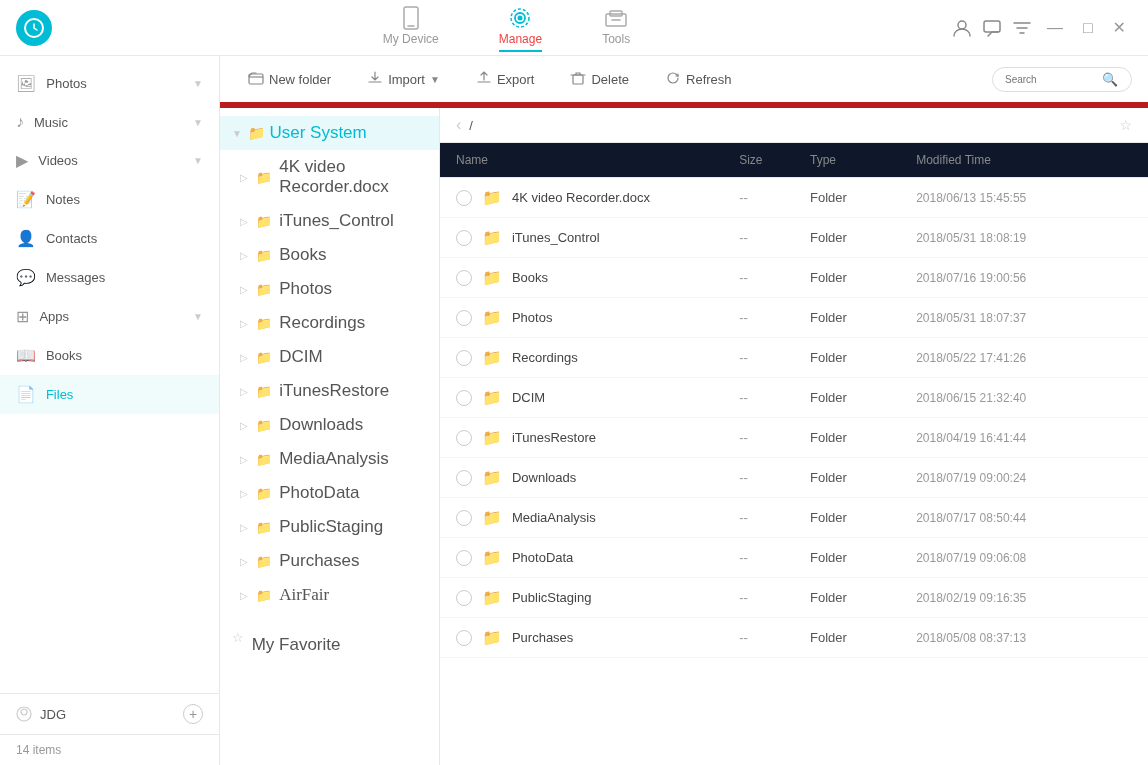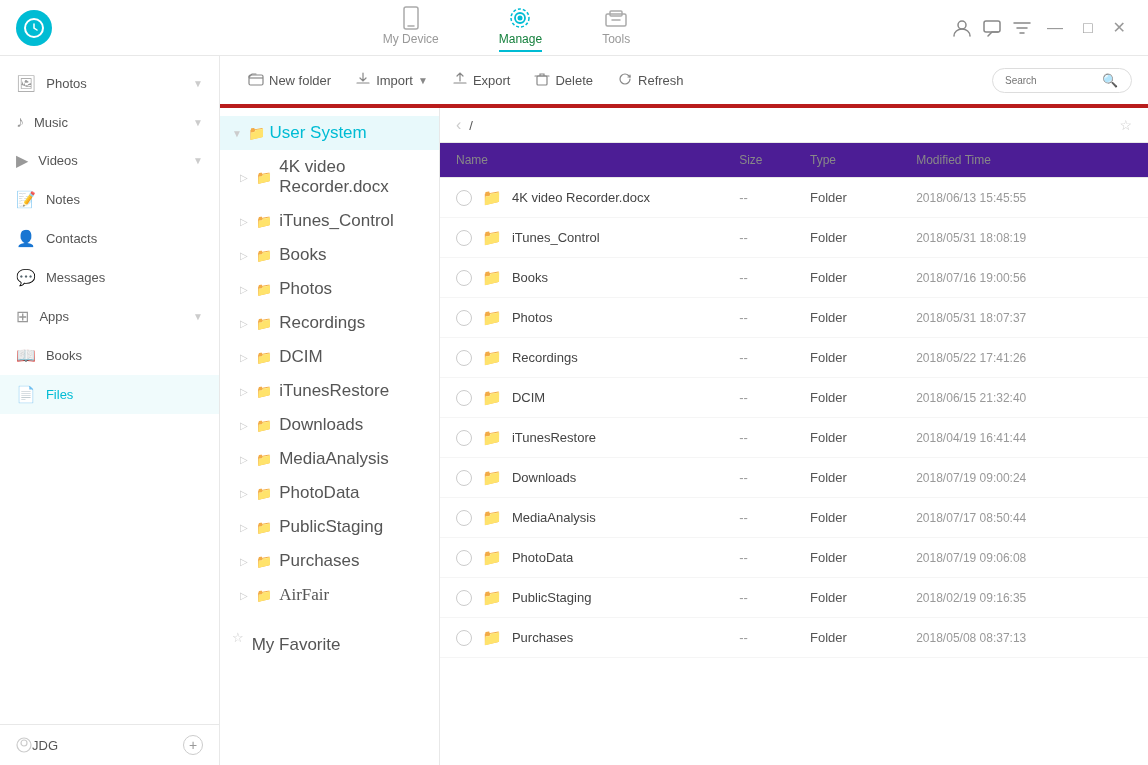--- a/index.html
+++ b/index.html
@@ -21,28 +21,28 @@
     
     .sidebar { width: 220px; border-right: 1px solid #e8e8e8; display: flex; flex-direction: column; overflow-y: auto; background: #fff; }
     .sidebar-nav { flex: 1; padding: 8px 0; }
     .sidebar-item { display: flex; align-items: center; padding: 10px 16px; cursor: pointer; color: #555; gap: 10px; font-size: 13px; }
     .sidebar-item.active { color: #00bcd4; background: #f0fbfc; }
     .sidebar-item .si-icon { font-size: 16px; color: #999; }
     .sidebar-item.active .si-icon { color: #00bcd4; }
     .sidebar-item .si-label { flex: 1; }
     .sidebar-item .si-arrow { font-size: 10px; color: #ccc; }
     .sidebar-footer { padding: 10px 16px; border-top: 1px solid #e8e8e8; display: flex; align-items: center; justify-content: space-between; }
-    .sidebar-user { display: flex; align-items: center; color: #555; font-size: 13px; }
+    .sidebar-user { display: flex; align-items: center; gap: 8px; color: #555; font-size: 13px; }
     .add-btn { width: 20px; height: 20px; border-radius: 50%; border: 1px solid #ccc; display: flex; align-items: center; justify-content: center; cursor: pointer; color: #999; font-size: 14px; }
 
     
     .file-pane { flex: 1; display: flex; flex-direction: column; overflow: hidden; }
 
     
-    .toolbar { display: flex; align-items: center; padding: 8px 16px; border-bottom: 4px solid #b91c1c; gap: 0; height: 52px; }
+    .toolbar { display: flex; align-items: center; padding: 8px 16px; border-bottom: 6px solid #b91c1c; gap: 12px; height: 52px; }
     .toolbar-btn { display: flex; align-items: center; gap: 5px; padding: 6px 12px; border: none; background: none; cursor: pointer; color: #555; font-size: 13px; border-radius: 4px; }
     .toolbar-btn .tb-icon { font-size: 15px; color: #888; }
     .toolbar-spacer { flex: 1; }
     .search-box { display: flex; align-items: center; border: 1px solid #ddd; border-radius: 16px; padding: 4px 12px; gap: 6px; width: 140px; }
     .search-box input { border: none; outline: none; font-size: 10px; color: #555; width: 100%; background: transparent; }
     .search-icon { color: #999; font-size: 13px; }
 
     
     .split-content { display: flex; flex: 1; overflow: hidden; }
 
@@ -56,21 +56,21 @@
 
     
     .file-list { flex: 1; display: flex; flex-direction: column; overflow: hidden; }
     .file-path-bar { display: flex; align-items: center; padding: 8px 16px; border-bottom: 1px solid #e8e8e8; gap: 8px; }
     .path-back { color: #ccc; font-size: 16px; cursor: pointer; }
     .path-text { color: #555; font-size: 13px; flex: 1; }
     .path-star { color: #ccc; font-size: 14px; cursor: pointer; }
 
     .file-table { flex: 1; overflow-y: auto; }
     table { width: 100%; border-collapse: collapse; }
-    thead th { padding: 10px 16px; text-align: left; font-weight: 500; color: #888; font-size: 12px; border-bottom: 1px solid #e8e8e8; position: sticky; top: 0; background: #4c1d95; }
+    thead th { padding: 10px 16px; text-align: left; font-weight: 500; color: #888; font-size: 12px; border-bottom: 1px solid #e8e8e8; position: sticky; top: 0; background: #0f172a; }
     tbody tr { border-bottom: 1px solid #f5f5f5; }
     tbody td { padding: 10px 16px; font-size: 13px; color: #444; vertical-align: middle; }
     .td-name { display: flex; align-items: center; gap: 10px; }
     .td-radio { width: 16px; height: 16px; border-radius: 50%; border: 1.5px solid #ccc; cursor: pointer; flex-shrink: 0; }
     .td-folder-icon { color: #f0a500; font-size: 16px; flex-shrink: 0; }
     .td-size { color: #999; }
     .td-type { color: #555; }
     .td-modified { color: #999; font-size: 12px; }
 
     
@@ -99,21 +99,21 @@
       </svg>
       <span>My Device</span>
     </div>
 
     <div class="nav-item active">
       <svg width="28" height="28" viewBox="0 0 28 28" fill="none">
         <circle cx="14" cy="14" r="5" stroke="#00bcd4" stroke-width="1.8"></circle>
         <circle cx="14" cy="14" r="9" stroke="#00bcd4" stroke-width="1.5" stroke-dasharray="3 2"></circle>
         <circle cx="14" cy="14" r="2.5" fill="#00bcd4"></circle>
       </svg>
-      <span style="color:#15803d">Manage</span>
+      <span style="color:#ef4444">Manage</span>
     </div>
 
     <div class="nav-item">
       <svg width="28" height="28" viewBox="0 0 28 28" fill="none">
         <rect x="4" y="10" width="20" height="12" rx="1.5" stroke="#aaa" stroke-width="1.5"></rect>
         <rect x="8" y="7" width="12" height="5" rx="1" stroke="#aaa" stroke-width="1.5"></rect>
         <line x1="10" y1="16" x2="18" y2="16" stroke="#aaa" stroke-width="1.5" stroke-linecap="round"></line>
       </svg>
       <span>Tools</span>
     </div>
@@ -188,20 +188,21 @@
       <div class="sidebar-user">
         <svg width="16" height="16" viewBox="0 0 16 16" fill="none">
           <circle cx="8" cy="8" r="7" stroke="#ccc" stroke-width="1.2"></circle>
           <circle cx="8" cy="6" r="3" stroke="#ccc" stroke-width="1.2"></circle>
         </svg>
         <span>JDG</span>
       </div>
       <div class="add-btn">+</div>
     </div>
 
+    <div style="padding: 8px 16px; border-top: 1px solid #e8e8e8; color: #999; font-size: 12px;">14 items</div>
   </div>
 
   <div class="file-pane">
 
     <div class="toolbar">
       <button class="toolbar-btn">
         <span class="tb-icon">
           <svg width="16" height="16" viewBox="0 0 16 16" fill="none">
               <rect x="1" y="4" width="14" height="10" rx="1.5" stroke="#888" stroke-width="1.2"></rect>
               <path d="M1 7h14" stroke="#888" stroke-width="1.2"></path>

